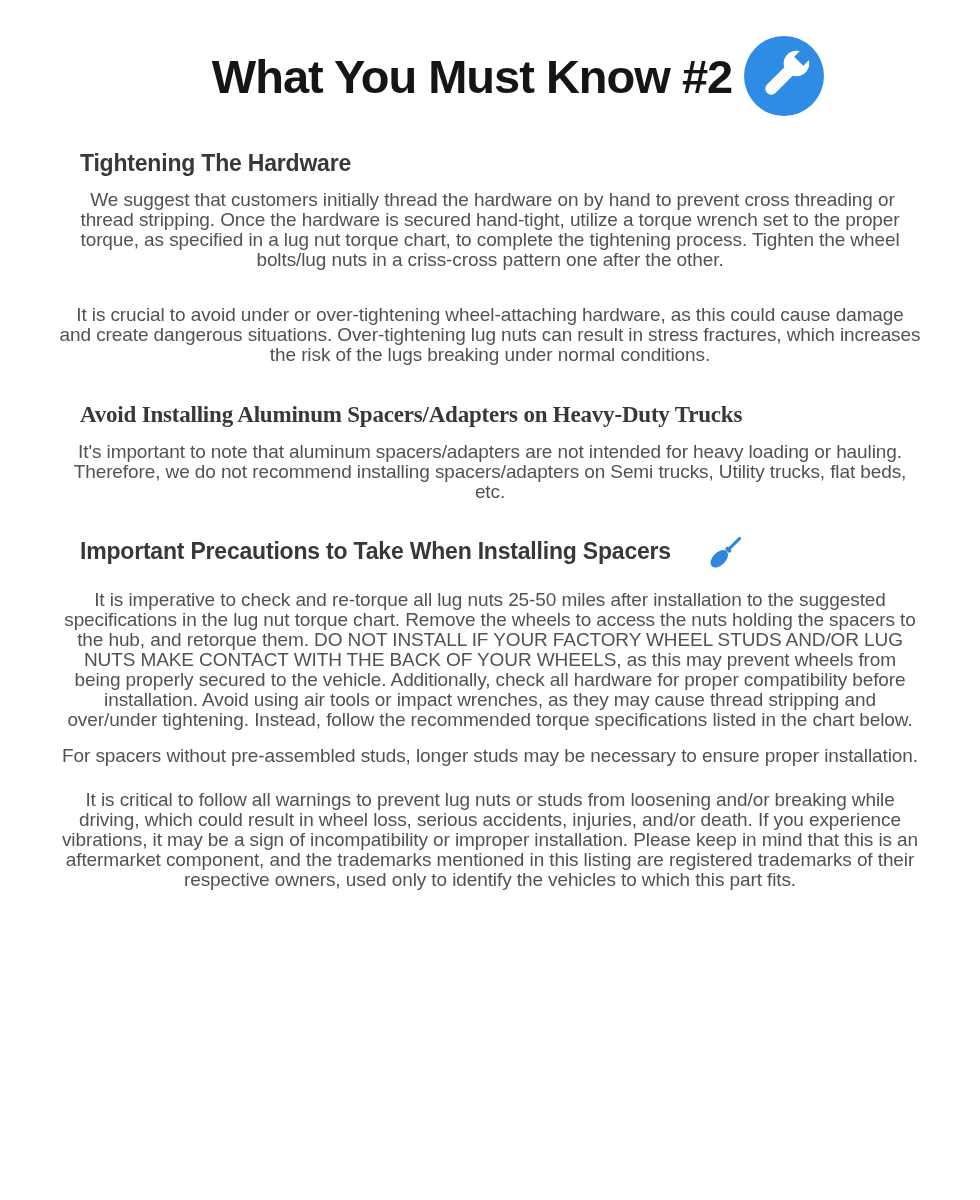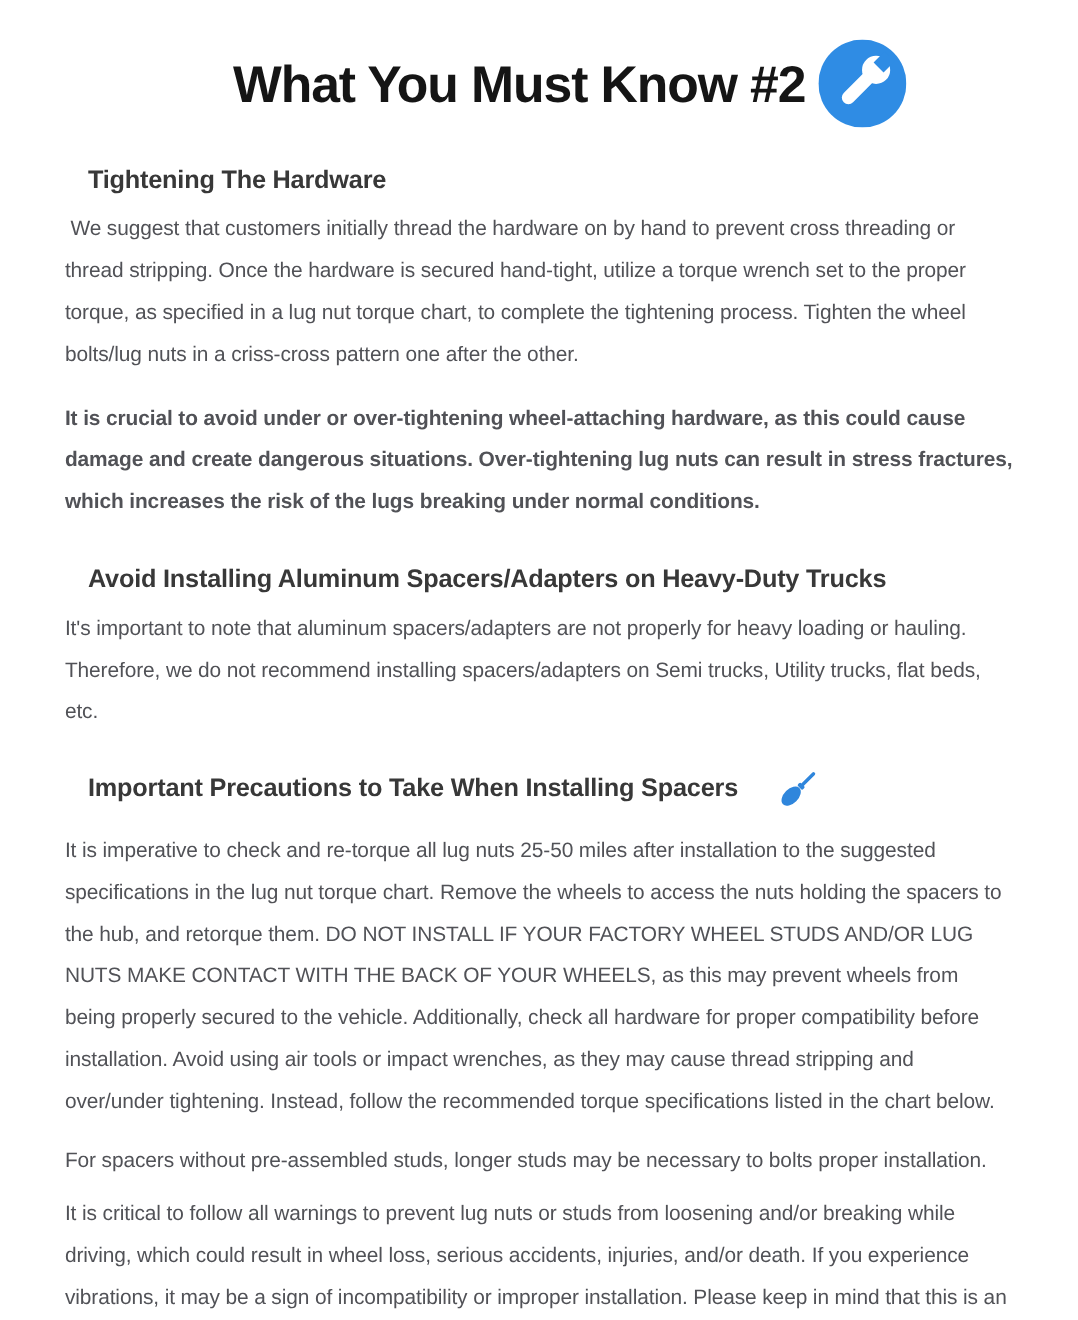--- a/index.html
+++ b/index.html
@@ -58,35 +58,36 @@
     gap: 31px;
     margin-top: 26px;
     height: 46px;
   }
   .heading-row h2 { margin: 0; }
   .screwdriver-wrap svg { display: block; width: 46px; height: 46px; transform: translateY(2px); }
 
   p.body-text {
     margin: 0;
     font-size: 19px;
-    line-height: 38px;
+    line-height: 20px;
     letter-spacing: -0.1px;
     color: #515257;
     max-width: 900px;
+    text-align: center;
   }
   .indent { text-indent: 5px; }
 
   #h2-tightening { margin-top: 30px; }
   #p-thread      { margin-top: 13px; }
-  #p-crucial     { margin-top: 20px; font-weight: bold; }
-  #h2-aluminum   { margin-top: 36px; }
+  #p-crucial     { margin-top: 35px; }
+  #h2-aluminum   { margin-top: 36px; font-family: Liberation Serif, serif; }
   #p-aluminum    { margin-top: 13px; }
   #p-imperative  { margin-top: 16px;  }
   #p-spacers     { margin-top: 16px; }
-  #p-critical    { margin-top: 10px; }
+  #p-critical    { margin-top: 24px; }
 </style>
 </head>
 <body>
 
 <div class="page">
 
   <header class="title-row">
     <h1 class="page-title">What You Must Know #2</h1>
     <span class="wrench-badge">
       <svg viewBox="0 0 100 100" xmlns="http://www.w3.org/2000/svg" aria-hidden="true">
@@ -103,35 +104,35 @@
   <main class="content">
 
     <section>
       <h2 class="section-heading" id="h2-tightening">Tightening The Hardware</h2>
       <p class="body-text indent" id="p-thread"> We suggest that customers initially thread the hardware on by hand to prevent cross threading or thread stripping. Once the hardware is secured hand-tight, utilize a torque wrench set to the proper torque, as specified in a lug nut torque chart, to complete the tightening process. Tighten the wheel bolts/lug nuts in a criss-cross pattern one after the other.</p>
       <p class="body-text" id="p-crucial">It is crucial to avoid under or over-tightening wheel-attaching hardware, as this could cause damage and create dangerous situations. Over-tightening lug nuts can result in stress fractures, which increases the risk of the lugs breaking under normal conditions.</p>
     </section>
 
     <section>
       <h2 class="section-heading" id="h2-aluminum">Avoid Installing Aluminum Spacers/Adapters on Heavy-Duty Trucks</h2>
-      <p class="body-text" id="p-aluminum">It's important to note that aluminum spacers/adapters are not properly for heavy loading or hauling. Therefore, we do not recommend installing spacers/adapters on Semi trucks, Utility trucks, flat beds, etc.</p>
+      <p class="body-text" id="p-aluminum">It's important to note that aluminum spacers/adapters are not intended for heavy loading or hauling. Therefore, we do not recommend installing spacers/adapters on Semi trucks, Utility trucks, flat beds, etc.</p>
     </section>
 
     <section>
       <div class="heading-row">
         <h2 class="section-heading">Important Precautions to Take When Installing Spacers</h2>
         <span class="screwdriver-wrap">
           <svg viewBox="0 0 48 48" xmlns="http://www.w3.org/2000/svg" aria-hidden="true">
             <g transform="rotate(45 24 24)" fill="#2f86dc">
               <rect x="22.4" y="1" width="3.2" height="17" rx="1.4"></rect>
               <rect x="20.6" y="17" width="6.8" height="4.2" rx="1.6"></rect>
               <ellipse cx="24" cy="32.5" rx="6.8" ry="11"></ellipse>
             </g>
           </svg>
         </span>
       </div>
       <p class="body-text" id="p-imperative">It is imperative to check and re-torque all lug nuts 25-50 miles after installation to the suggested specifications in the lug nut torque chart. Remove the wheels to access the nuts holding the spacers to the hub, and retorque them. DO NOT INSTALL IF YOUR FACTORY WHEEL STUDS AND/OR LUG NUTS MAKE CONTACT WITH THE BACK OF YOUR WHEELS, as this may prevent wheels from being properly secured to the vehicle. Additionally, check all hardware for proper compatibility before installation. Avoid using air tools or impact wrenches, as they may cause thread stripping and over/under tightening. Instead, follow the recommended torque specifications listed in the chart below.</p>
-      <p class="body-text" id="p-spacers">For spacers without pre-assembled studs, longer studs may be necessary to bolts proper installation.</p>
+      <p class="body-text" id="p-spacers">For spacers without pre-assembled studs, longer studs may be necessary to ensure proper installation.</p>
       <p class="body-text" id="p-critical">It is critical to follow all warnings to prevent lug nuts or studs from loosening and/or breaking while driving, which could result in wheel loss, serious accidents, injuries, and/or death. If you experience vibrations, it may be a sign of incompatibility or improper installation. Please keep in mind that this is an aftermarket component, and the trademarks mentioned in this listing are registered trademarks of their respective owners, used only to identify the vehicles to which this part fits.</p>
     </section>
 
   </main>
 </div>
 
 </body></html>

